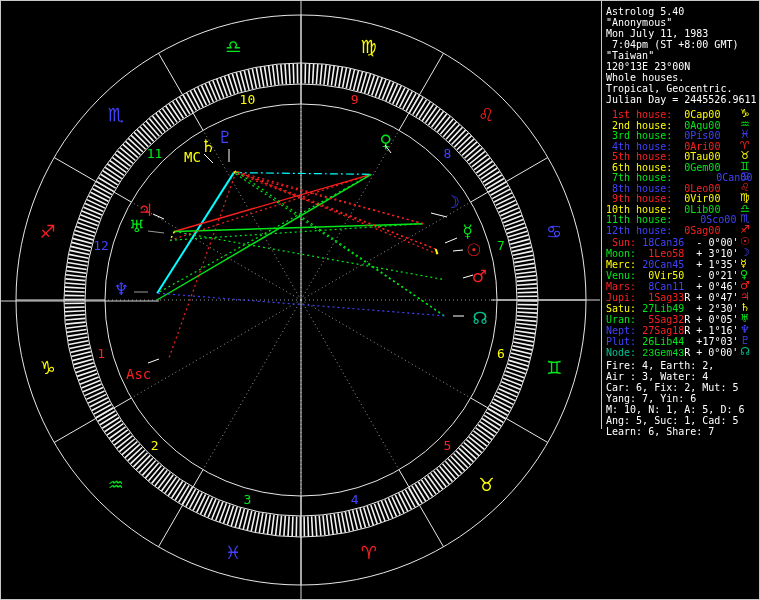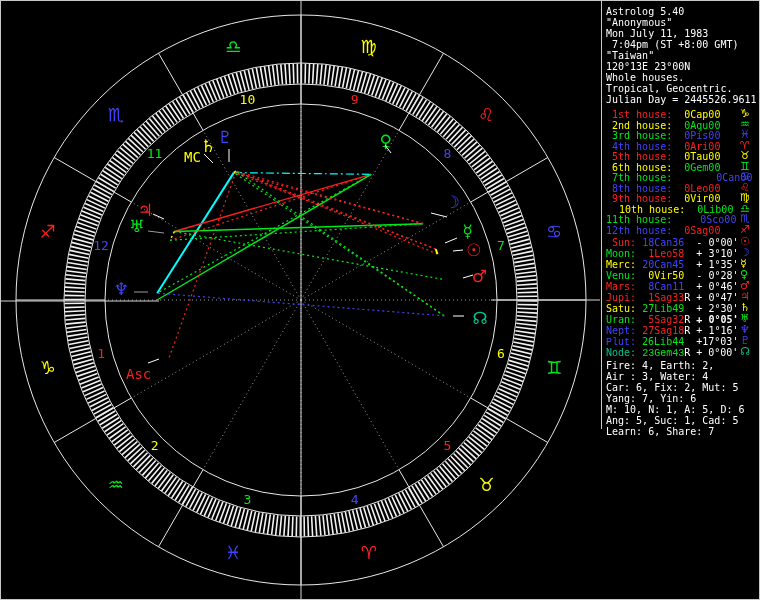--- a/index.html
+++ b/index.html
@@ -141,35 +141,35 @@
     <div id="houses" class="sect">
         <div class="row hrow"><span style="color: rgb(251, 32, 32);"> 1st house:</span><span>  </span><span style="color: rgb(255, 255, 0);">0Cap00</span><span class="g" style="color: rgb(255, 255, 0);">♑</span></div>
         <div class="row hrow"><span style="color: rgb(255, 255, 0);"> 2nd house:</span><span>  </span><span style="color: rgb(0, 232, 24);">0Aqu00</span><span class="g" style="color: rgb(0, 232, 24);">♒</span></div>
         <div class="row hrow"><span style="color: rgb(0, 232, 24);"> 3rd house:</span><span>  </span><span style="color: rgb(66, 66, 255);">0Pis00</span><span class="g" style="color: rgb(66, 66, 255);">♓</span></div>
         <div class="row hrow"><span style="color: rgb(66, 66, 255);"> 4th house:</span><span>  </span><span style="color: rgb(251, 32, 32);">0Ari00</span><span class="g" style="color: rgb(251, 32, 32);">♈</span></div>
         <div class="row hrow"><span style="color: rgb(251, 32, 32);"> 5th house:</span><span>  </span><span style="color: rgb(255, 255, 0);">0Tau00</span><span class="g" style="color: rgb(255, 255, 0);">♉</span></div>
         <div class="row hrow"><span style="color: rgb(255, 255, 0);"> 6th house:</span><span>  </span><span style="color: rgb(0, 232, 24);">0Gem00</span><span class="g" style="color: rgb(0, 232, 24);">♊</span></div>
         <div class="row hrow"><span style="color: rgb(0, 232, 24);"> 7th house:</span><span>  </span><span style="color: rgb(66, 66, 255); margin-left: 32px;">0Can00</span><span class="g" style="color: rgb(66, 66, 255);">♋</span></div>
         <div class="row hrow"><span style="color: rgb(66, 66, 255);"> 8th house:</span><span>  </span><span style="color: rgb(251, 32, 32);">0Leo00</span><span class="g" style="color: rgb(251, 32, 32);">♌</span></div>
         <div class="row hrow"><span style="color: rgb(251, 32, 32);"> 9th house:</span><span>  </span><span style="color: rgb(255, 255, 0);">0Vir00</span><span class="g" style="color: rgb(255, 255, 0);">♍</span></div>
-        <div class="row hrow"><span style="color: rgb(255, 255, 0); margin-left: 13px;">10th house:</span><span>  </span><span style="color: rgb(0, 232, 24);">0Lib00</span><span class="g" style="color: rgb(0, 232, 24);">♎</span></div>
+        <div class="row hrow"><span style="color: rgb(255, 255, 0);">10th house:</span><span>  </span><span style="color: rgb(0, 232, 24);">0Lib00</span><span class="g" style="color: rgb(0, 232, 24);">♎</span></div>
         <div class="row hrow"><span style="color: rgb(0, 232, 24);">11th house:</span><span>  </span><span style="color: rgb(66, 66, 255); margin-left: 16px;">0Sco00</span><span class="g" style="color: rgb(66, 66, 255);">♏</span></div>
         <div class="row hrow"><span style="color: rgb(66, 66, 255);">12th house:</span><span>  </span><span style="color: rgb(251, 32, 32);">0Sag00</span><span class="g" style="color: rgb(251, 32, 32);">♐</span></div>
       </div>
     <div id="planets" class="sect">
         <div class="row"><span style="color: rgb(251, 32, 32);"> Sun:</span><span> </span><span style="color: rgb(66, 66, 255);">18Can36</span><span style="color: rgb(255, 255, 255);"> </span><span> </span><span style="color: rgb(255, 255, 255);">- 0°00'</span><span class="g" style="color: rgb(251, 32, 32);">☉</span></div>
         <div class="row"><span style="color: rgb(0, 232, 24);">Moon:</span><span> </span><span style="color: rgb(251, 32, 32);"> 1Leo58</span><span style="color: rgb(255, 255, 255);"> </span><span> </span><span style="color: rgb(255, 255, 255);">+ 3°10'</span><span class="g" style="color: rgb(66, 66, 255);">☽</span></div>
         <div class="row"><span style="color: rgb(255, 255, 0); text-align: center;">Merc:</span><span> </span><span style="color: rgb(66, 66, 255);">20Can45</span><span style="color: rgb(255, 255, 255);"> </span><span> </span><span style="color: rgb(255, 255, 255);">+ 1°35'</span><span class="g" style="color: rgb(255, 255, 0);">☿</span></div>
-        <div class="row"><span style="color: rgb(0, 232, 24);">Venu:</span><span> </span><span style="color: rgb(255, 255, 0);"> 0Vir50</span><span style="color: rgb(255, 255, 255);"> </span><span> </span><span style="color: rgb(255, 255, 255);">- 0°28'</span><span class="g" style="color: rgb(0, 232, 24);">♀</span></div>
+        <div class="row"><span style="color: rgb(0, 232, 24);">Venu:</span><span> </span><span style="color: rgb(255, 255, 0);"> 0Vir50</span><span style="color: rgb(255, 255, 255);"> </span><span> </span><span style="color: rgb(255, 255, 255);">- 0°21'</span><span class="g" style="color: rgb(0, 232, 24);">♀</span></div>
         <div class="row"><span style="color: rgb(251, 32, 32);">Mars:</span><span> </span><span style="color: rgb(66, 66, 255);"> 8Can11</span><span style="color: rgb(255, 255, 255);"> </span><span> </span><span style="color: rgb(255, 255, 255);">+ 0°46'</span><span class="g" style="color: rgb(251, 32, 32);">♂</span></div>
         <div class="row"><span style="color: rgb(251, 32, 32);">Jupi:</span><span> </span><span style="color: rgb(251, 32, 32);"> 1Sag33</span><span style="color: rgb(255, 255, 255);">R</span><span> </span><span style="color: rgb(255, 255, 255); margin-top: 9px;">+ 0°47'</span><span class="g" style="color: rgb(251, 32, 32);">♃</span></div>
         <div class="row"><span style="color: rgb(255, 255, 0);">Satu:</span><span> </span><span style="color: rgb(0, 232, 24);">27Lib49</span><span style="color: rgb(255, 255, 255);"> </span><span> </span><span style="color: rgb(255, 255, 255);">+ 2°30'</span><span class="g" style="color: rgb(255, 255, 0);">♄</span></div>
-        <div class="row"><span style="color: rgb(0, 232, 24);">Uran:</span><span> </span><span style="color: rgb(251, 32, 32);"> 5Sag32</span><span style="color: rgb(255, 255, 255);">R</span><span> </span><span style="color: rgb(255, 255, 255); font-weight: bold;">+ 0°05'</span><span class="g" style="color: rgb(0, 232, 24);">♅</span></div>
+        <div class="row"><span style="color: rgb(0, 232, 24);">Uran:</span><span> </span><span style="color: rgb(251, 32, 32);"> 5Sag32</span><span style="color: rgb(255, 255, 255);">R</span><span> </span><span style="color: rgb(255, 255, 255);">+ 0°05'</span><span class="g" style="color: rgb(0, 232, 24);">♅</span></div>
         <div class="row"><span style="color: rgb(66, 66, 255);">Nept:</span><span> </span><span style="color: rgb(251, 32, 32);">27Sag18</span><span style="color: rgb(255, 255, 255);">R</span><span> </span><span style="color: rgb(255, 255, 255);">+ 1°16'</span><span class="g" style="color: rgb(66, 66, 255);">♆</span></div>
-        <div class="row"><span style="color: rgb(66, 66, 255); font-family: Liberation Mono, monospace;">Plut:</span><span> </span><span style="color: rgb(0, 232, 24);">26Lib44</span><span style="color: rgb(255, 255, 255);"> </span><span> </span><span style="color: rgb(255, 255, 255);">+17°03'</span><span class="g" style="color: rgb(66, 66, 255);">♇</span></div>
+        <div class="row"><span style="color: rgb(66, 66, 255);">Plut:</span><span> </span><span style="color: rgb(0, 232, 24);">26Lib44</span><span style="color: rgb(255, 255, 255);"> </span><span> </span><span style="color: rgb(255, 255, 255);">+17°03'</span><span class="g" style="color: rgb(66, 66, 255);">♇</span></div>
         <div class="row"><span style="color: rgb(0, 192, 144);">Node:</span><span> </span><span style="color: rgb(0, 232, 24); font-family: Liberation Mono, monospace;">23Gem43</span><span style="color: rgb(255, 255, 255);">R</span><span> </span><span style="color: rgb(255, 255, 255);">+ 0°00'</span><span class="g" style="color: rgb(0, 192, 144);">☊</span></div>
       </div>
     <div id="summary" class="sect">
         <div class="row"><span style="color: rgb(255, 255, 255);">Fire: 4, Earth: 2,</span></div>
         <div class="row"><span style="color: rgb(255, 255, 255);">Air : 3, Water: 4</span></div>
         <div class="row"><span style="color: rgb(255, 255, 255);">Car: 6, Fix: 2, Mut: 5</span></div>
         <div class="row"><span style="color: rgb(255, 255, 255);">Yang: 7, Yin: 6</span></div>
         <div class="row"><span style="color: rgb(255, 255, 255);">M: 10, N: 1, A: 5, D: 6</span></div>
         <div class="row"><span style="color: rgb(255, 255, 255);">Ang: 5, Suc: 1, Cad: 5</span></div>
         <div class="row"><span style="color: rgb(255, 255, 255);">Learn: 6, Share: 7</span></div>

